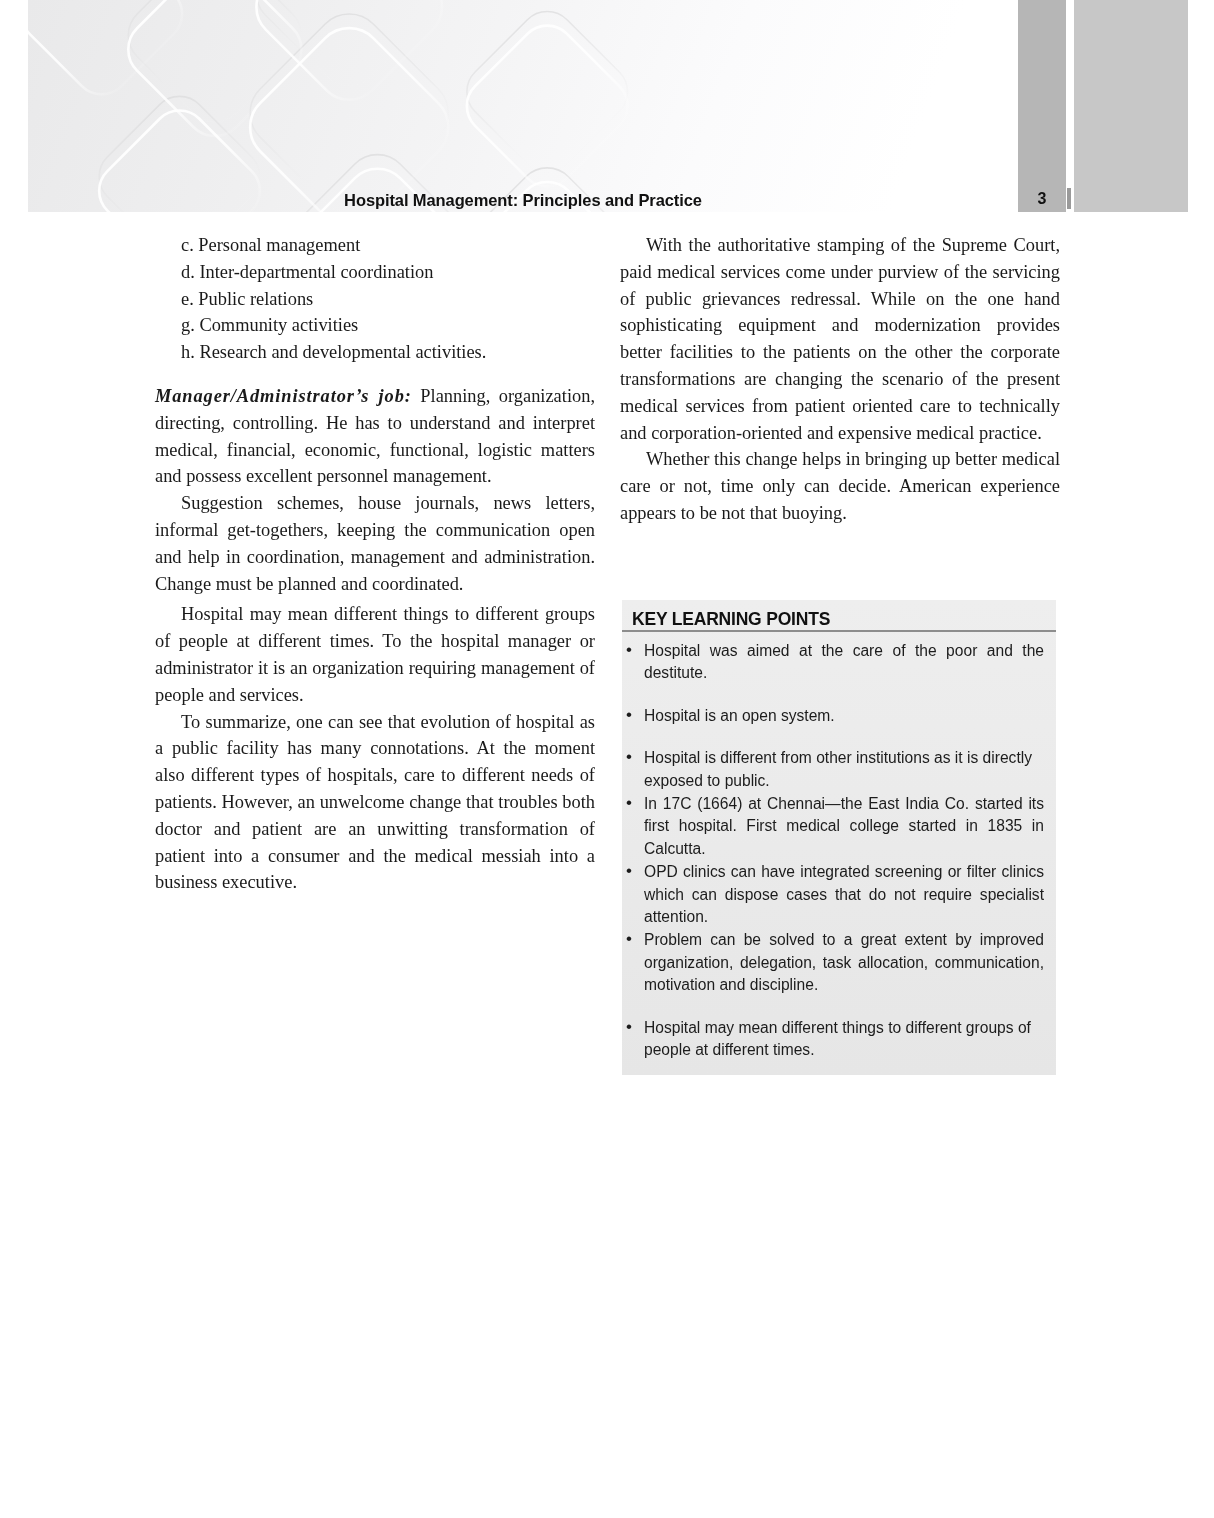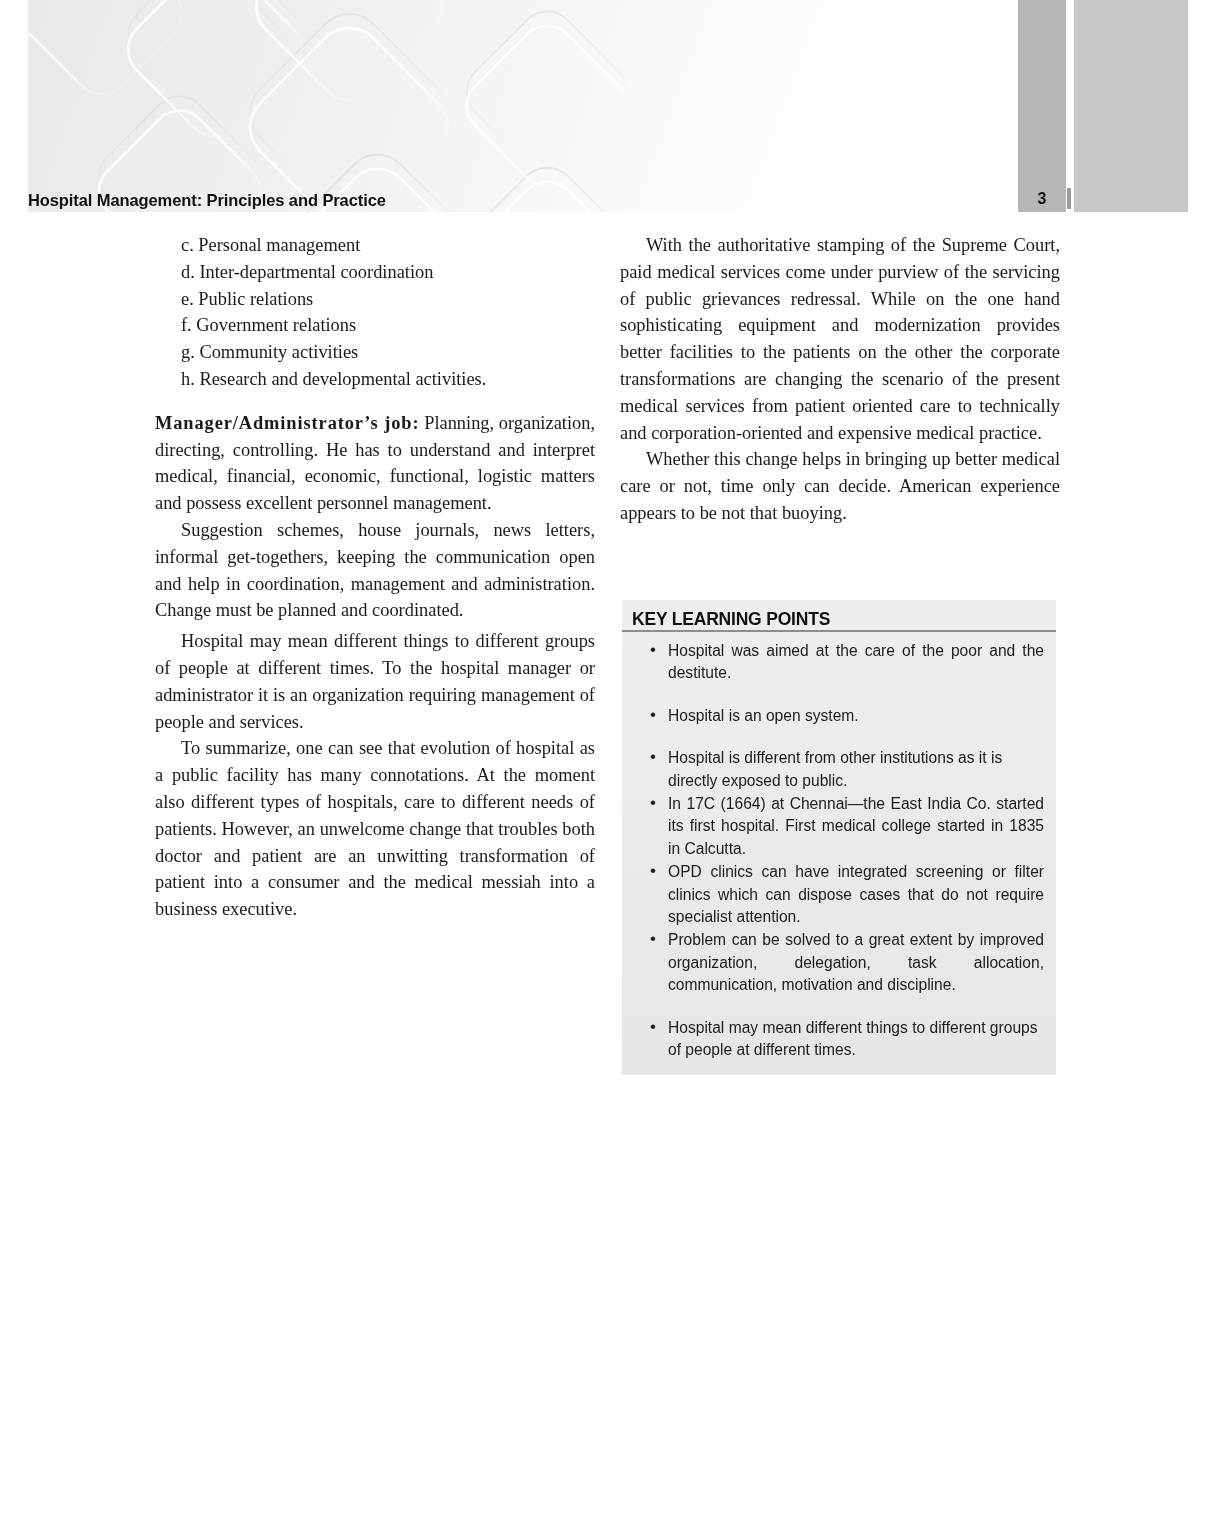--- a/index.html
+++ b/index.html
@@ -68,21 +68,21 @@
     font-weight: bold;
     font-size: 16px;
     color: #111111;
     letter-spacing: 0.2px;
   }
   .running-head {
     position: absolute;
     left: 28px;
     top: 191px;
     width: 990px;
-    text-align: left;
+    text-align: center;
     font-family: "Liberation Sans", sans-serif;
     font-weight: bold;
     font-size: 16.5px;
     color: #111111;
     letter-spacing: -0.1px;
   }
 
   
   .columns {
     position: absolute;
@@ -117,20 +117,21 @@
     font-size: 18.4px;
     line-height: 26.8px;
     color: #1a1a1a;
     text-indent: 0;
     text-align: left;
   }
   .list-block { margin-bottom: 17px; }
   .runin-spaced {
     font-weight: bold;
     letter-spacing: 0.9px;
+    font-style: italic;
   }
 
   
   .klp-box {
     position: absolute;
     left: 622px;
     top: 600px;
     width: 434px;
     background: linear-gradient(180deg, #eeeeee 0%, #ebebeb 40%, #e6e6e6 100%);
     padding: 0;
@@ -139,21 +140,21 @@
     font-family: "Liberation Sans", sans-serif;
     font-weight: bold;
     font-size: 17.5px;
     color: #111111;
     padding: 9px 0 0 10px;
     letter-spacing: -0.2px;
     border-bottom: 2px solid #8d8d8d;
   }
   .klp-list {
     margin: 0;
-    padding: 8px 12px 12px 24px;
+    padding: 8px 12px 12px 0;
     list-style: none;
     border-radius: 12px;
   }
   .klp-list li {
     position: relative;
     font-family: "Liberation Sans", sans-serif;
     font-size: 15.6px;
     line-height: 22.4px;
     color: #1c1c1c;
     padding-left: 22px;
@@ -228,21 +229,20 @@
   <div class="running-head">Hospital Management: Principles and Practice</div>
 
   <div class="columns">
 
     <div class="col col-left">
 
       <div class="list-block">
         <p class="list-item">c. Personal management</p>
         <p class="list-item">d. Inter-departmental coordination</p>
         <p class="list-item">e. Public relations</p>
-        <p class="list-item">f. Government relations</p>
         <p class="list-item">g. Community activities</p>
         <p class="list-item">h. Research and developmental activities.</p>
       </div>
 
       <p class="no-indent gap"><span class="runin-spaced">Manager/Administrator’s job:</span><span> Planning, organization, directing, controlling. He has to understand and interpret medical, financial, economic, functional, logistic matters and possess excellent personnel management.</span></p>
 
 
       <p><span>Suggestion schemes, house journals, news letters, informal get-togethers, keeping the communication open and help in coordination, management and administration. Change must be planned and coordinated.</span></p>
 
 

